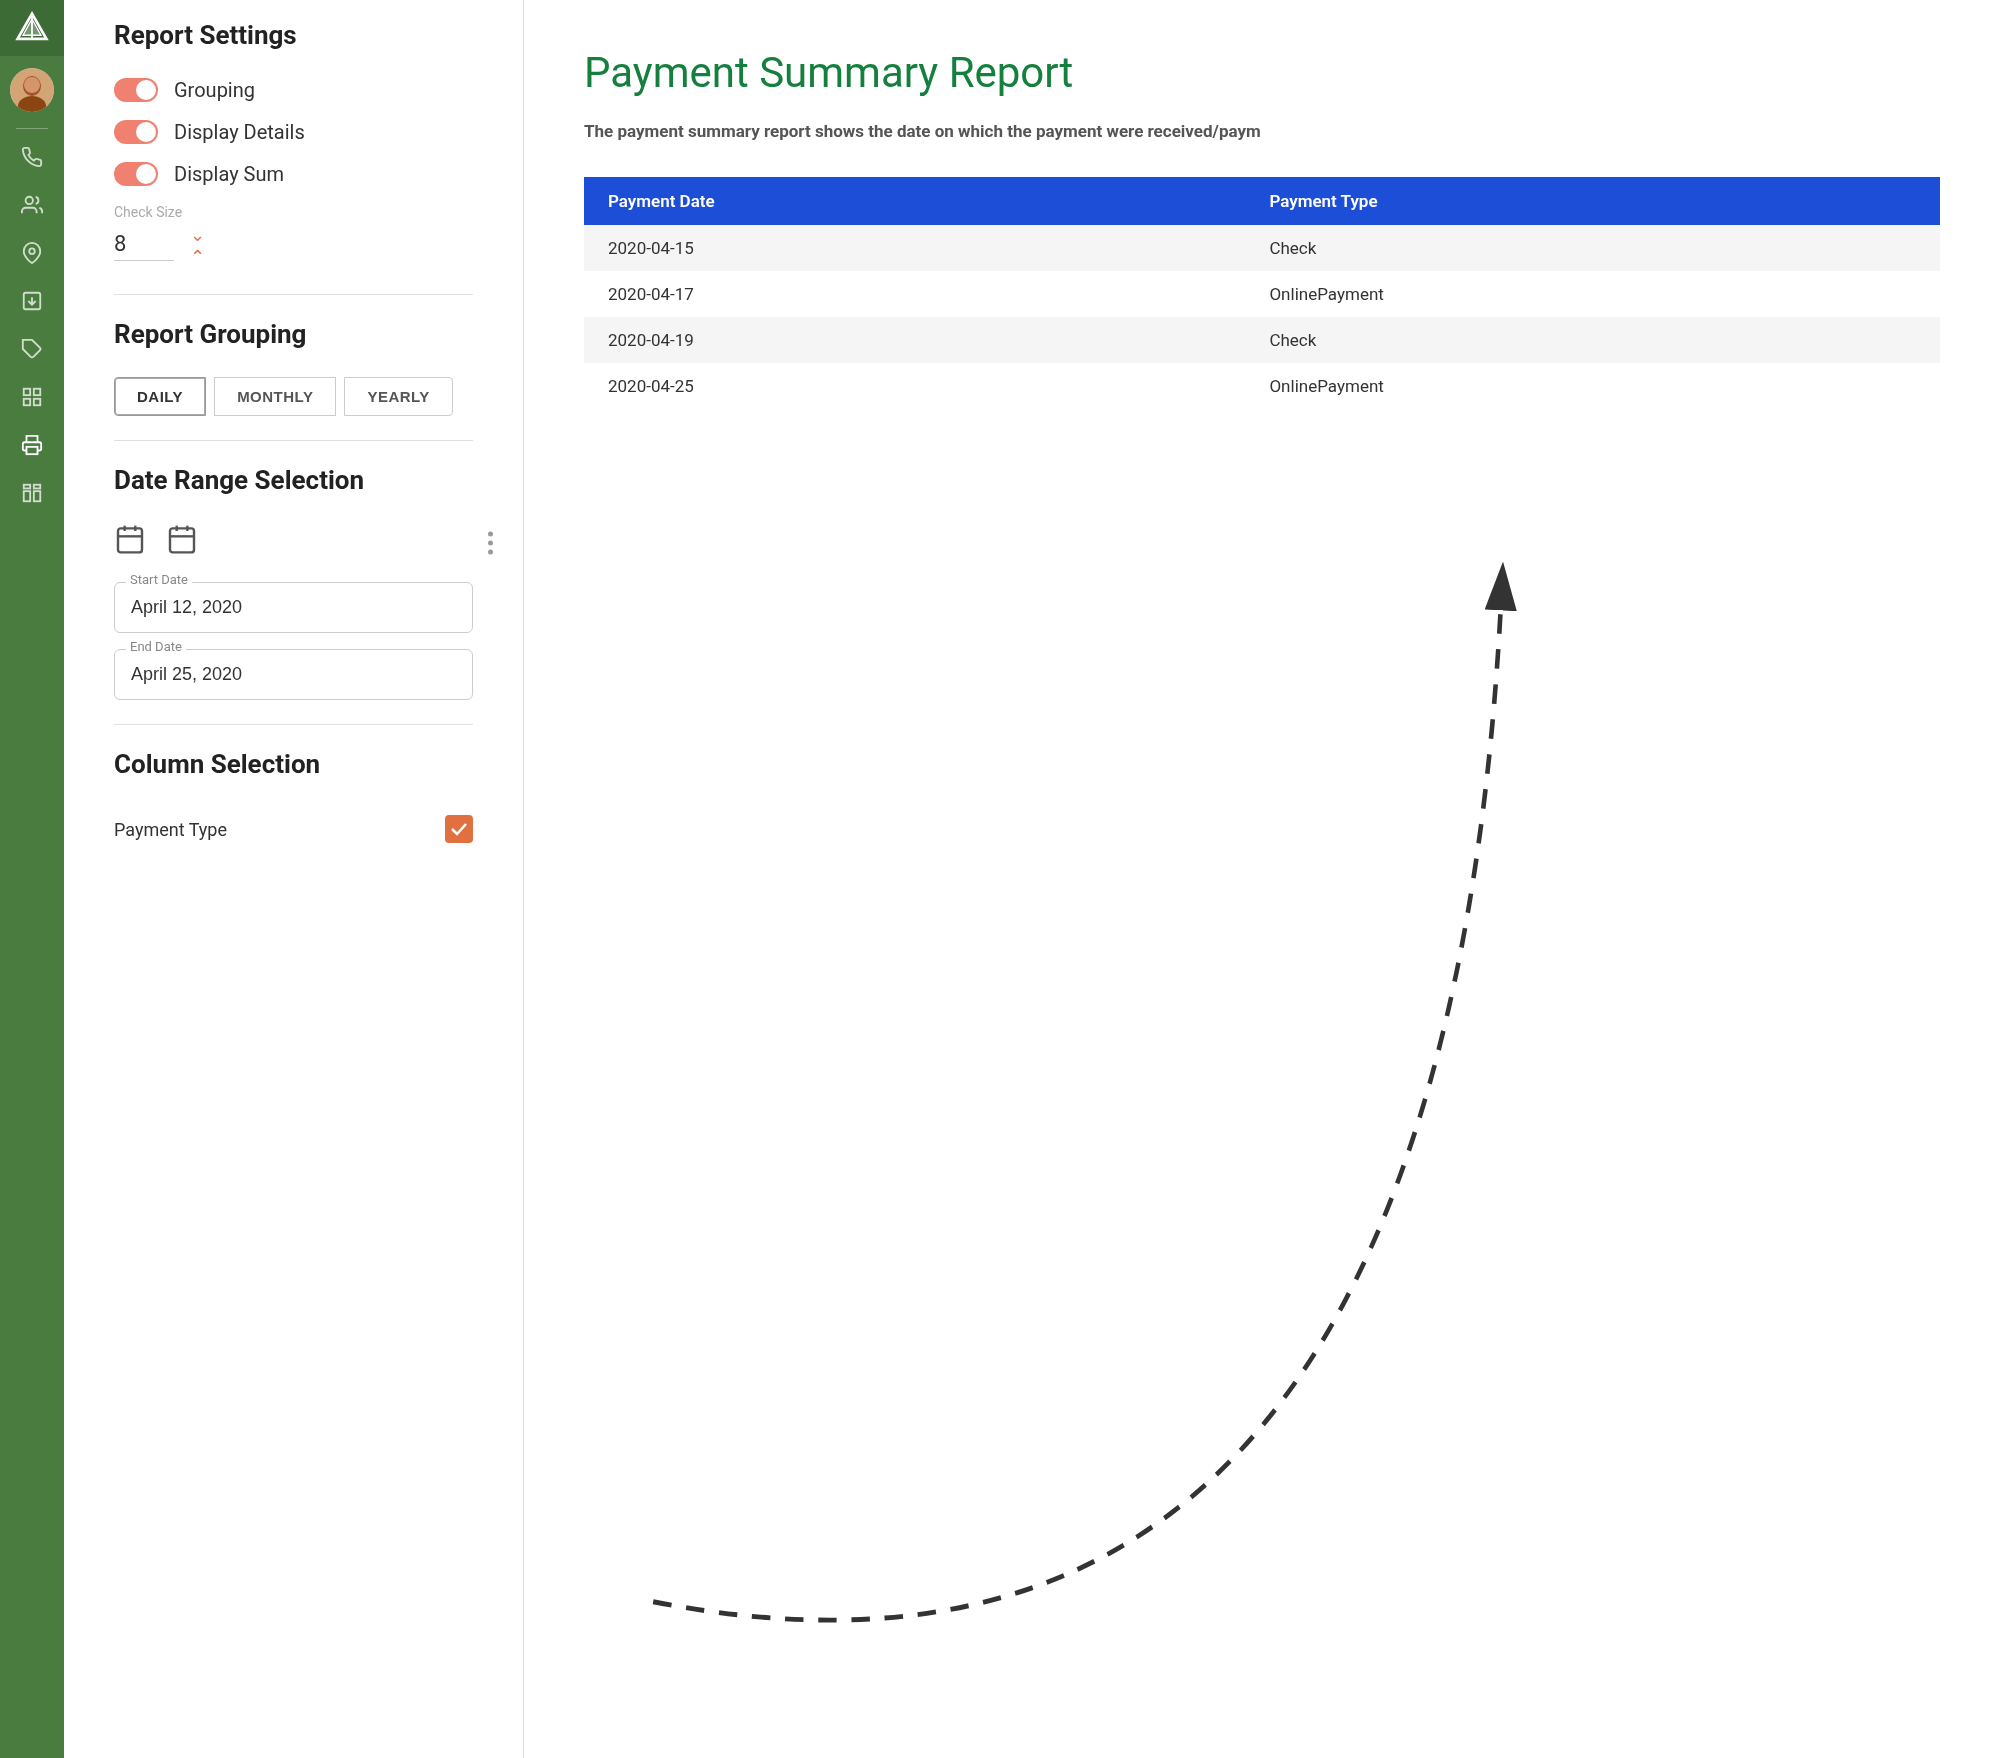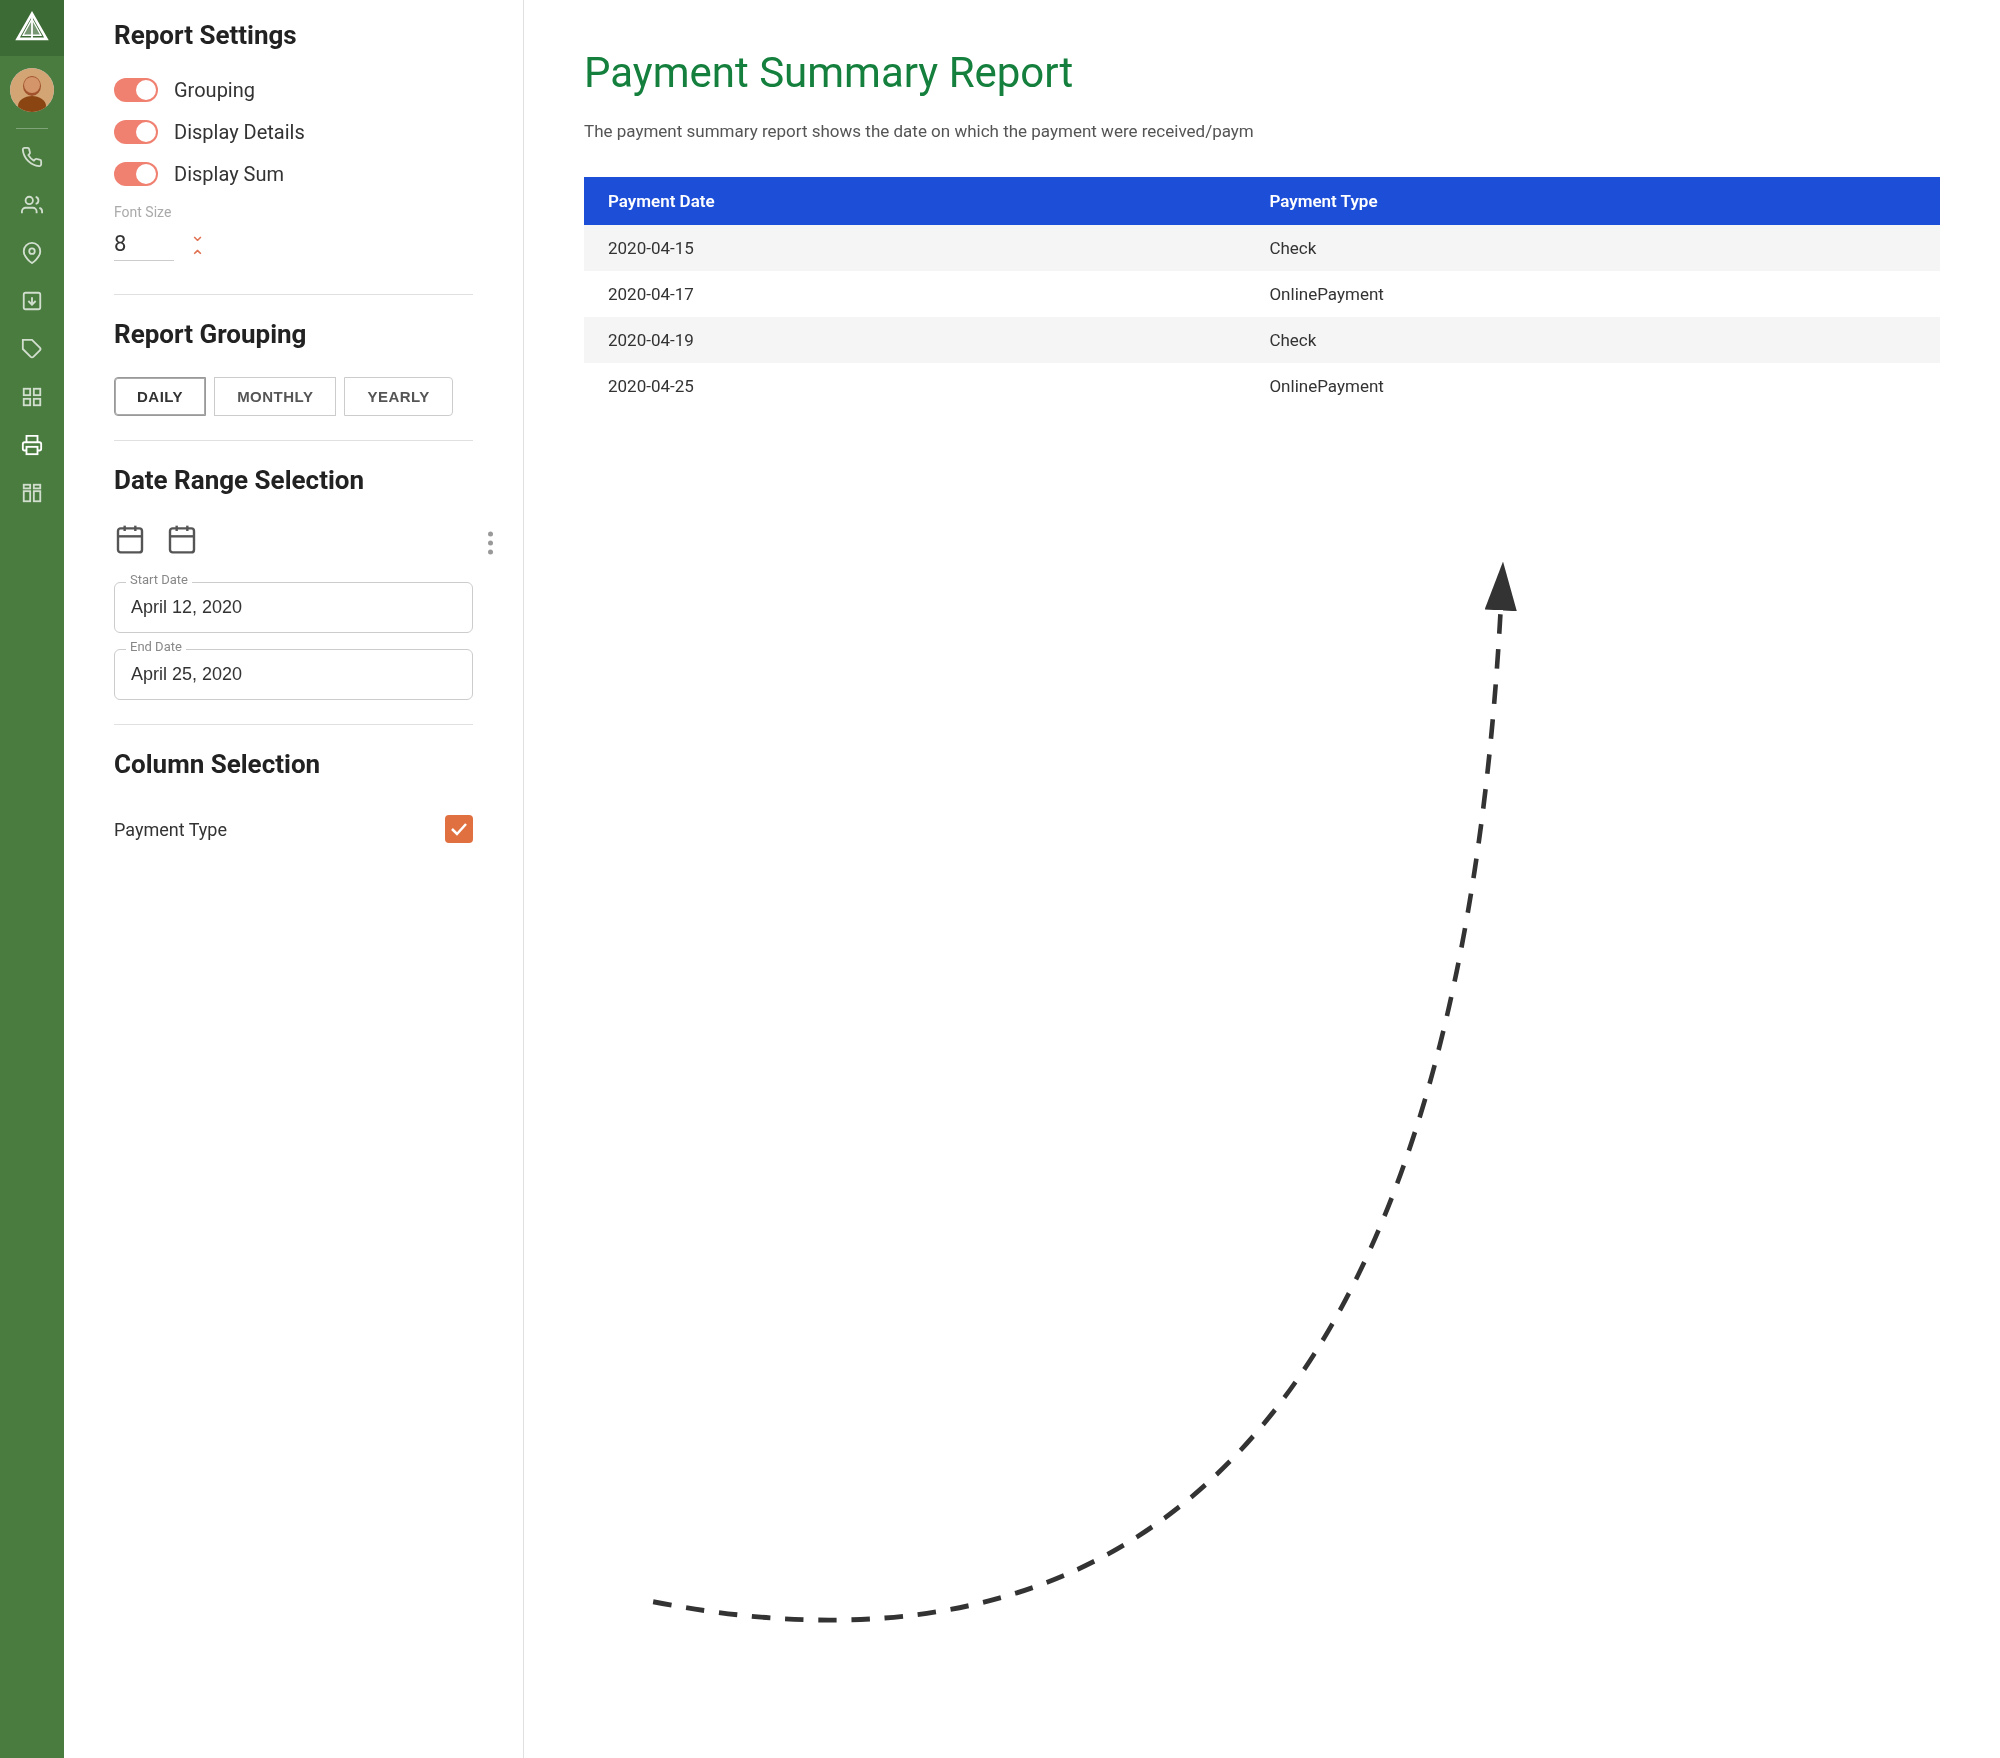--- a/index.html
+++ b/index.html
@@ -277,20 +277,21 @@
       font-size: 42px;
       font-weight: 400;
       color: #15803d;
       margin-bottom: 22px;
     }
     .report-description {
       font-size: 17px;
       color: #555;
       margin-bottom: 32px;
       line-height: 1.5;
+      font-weight: bold;
     }
 
     
     .report-table {
       width: 100%;
       border-collapse: collapse;
       font-size: 17px;
     }
     .report-table thead tr {
       background: #1d4ed8;
@@ -427,21 +428,21 @@
 
       <div class="toggle-row">
         <label class="toggle">
           <input type="checkbox" checked="" style="">
           <span class="toggle-slider"></span>
         </label>
         <span class="toggle-label">Display Sum</span>
       </div>
 
       <div class="font-size-section">
-        <div class="font-size-label">Font Size</div>
+        <div class="font-size-label">Check Size</div>
         <div class="font-size-row">
           <div class="font-size-value">8</div>
           <div class="font-size-controls">
             <button class="font-size-btn">⌄</button>
             <button class="font-size-btn">⌃</button>
           </div>
         </div>
       </div>
     </div>
 

